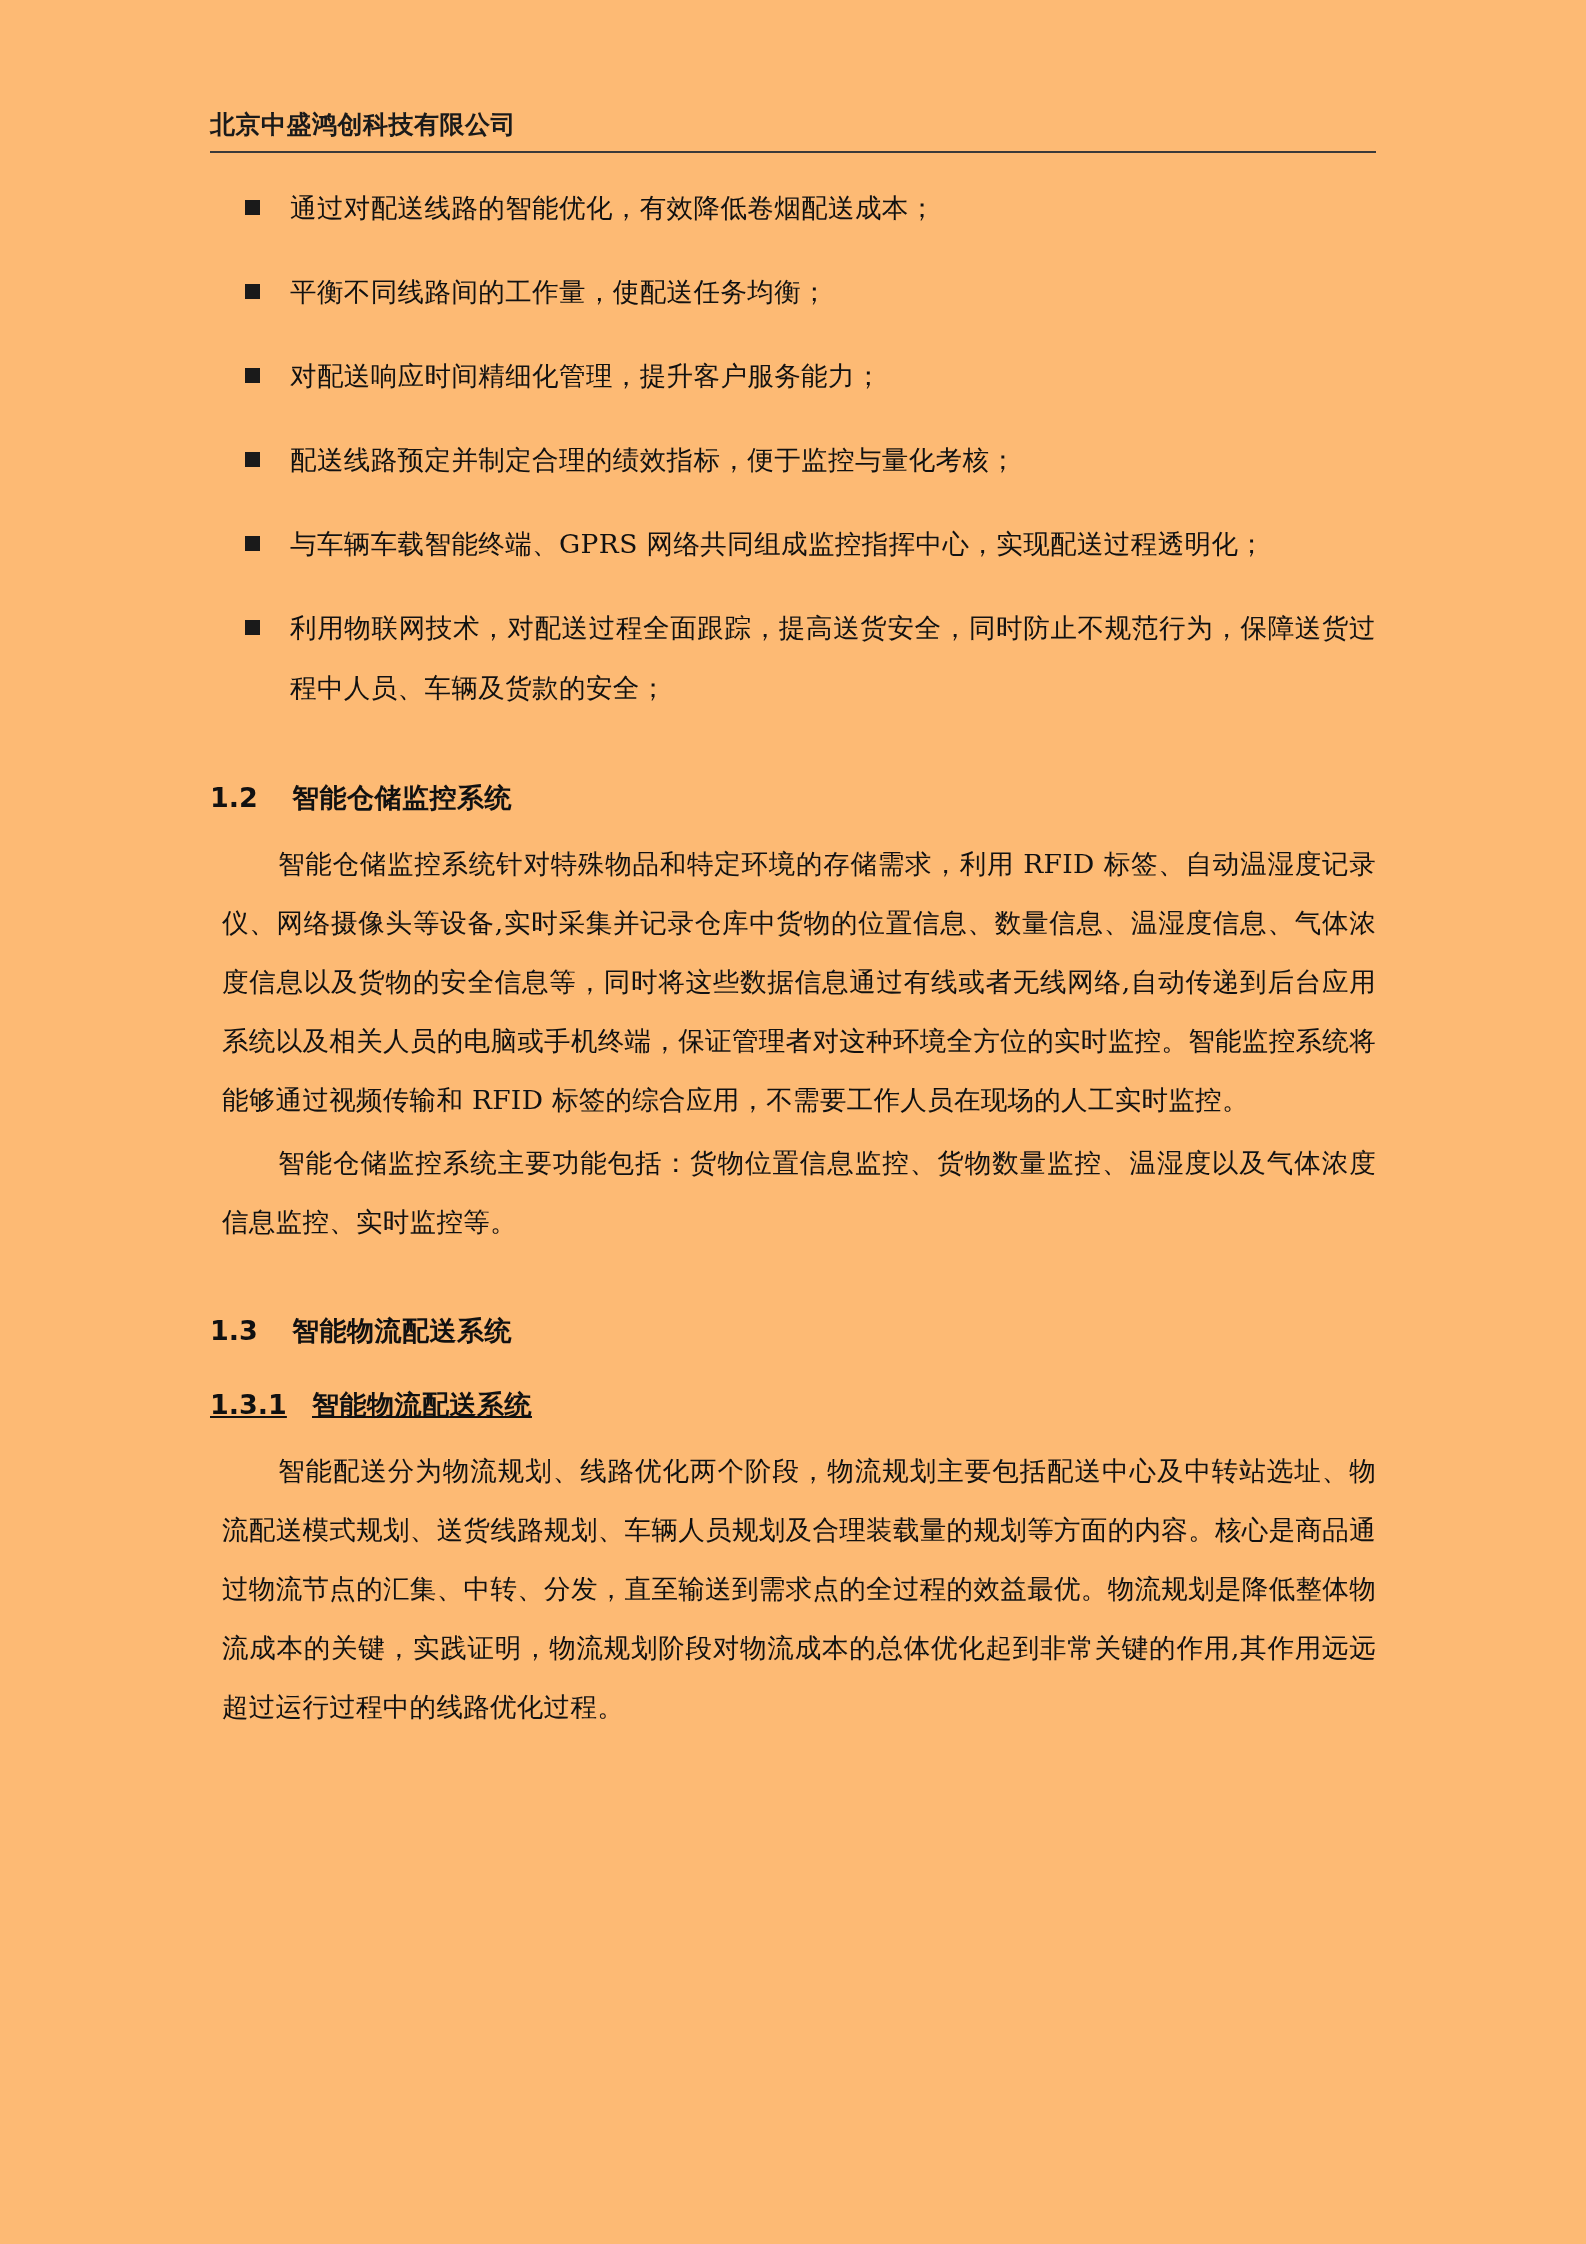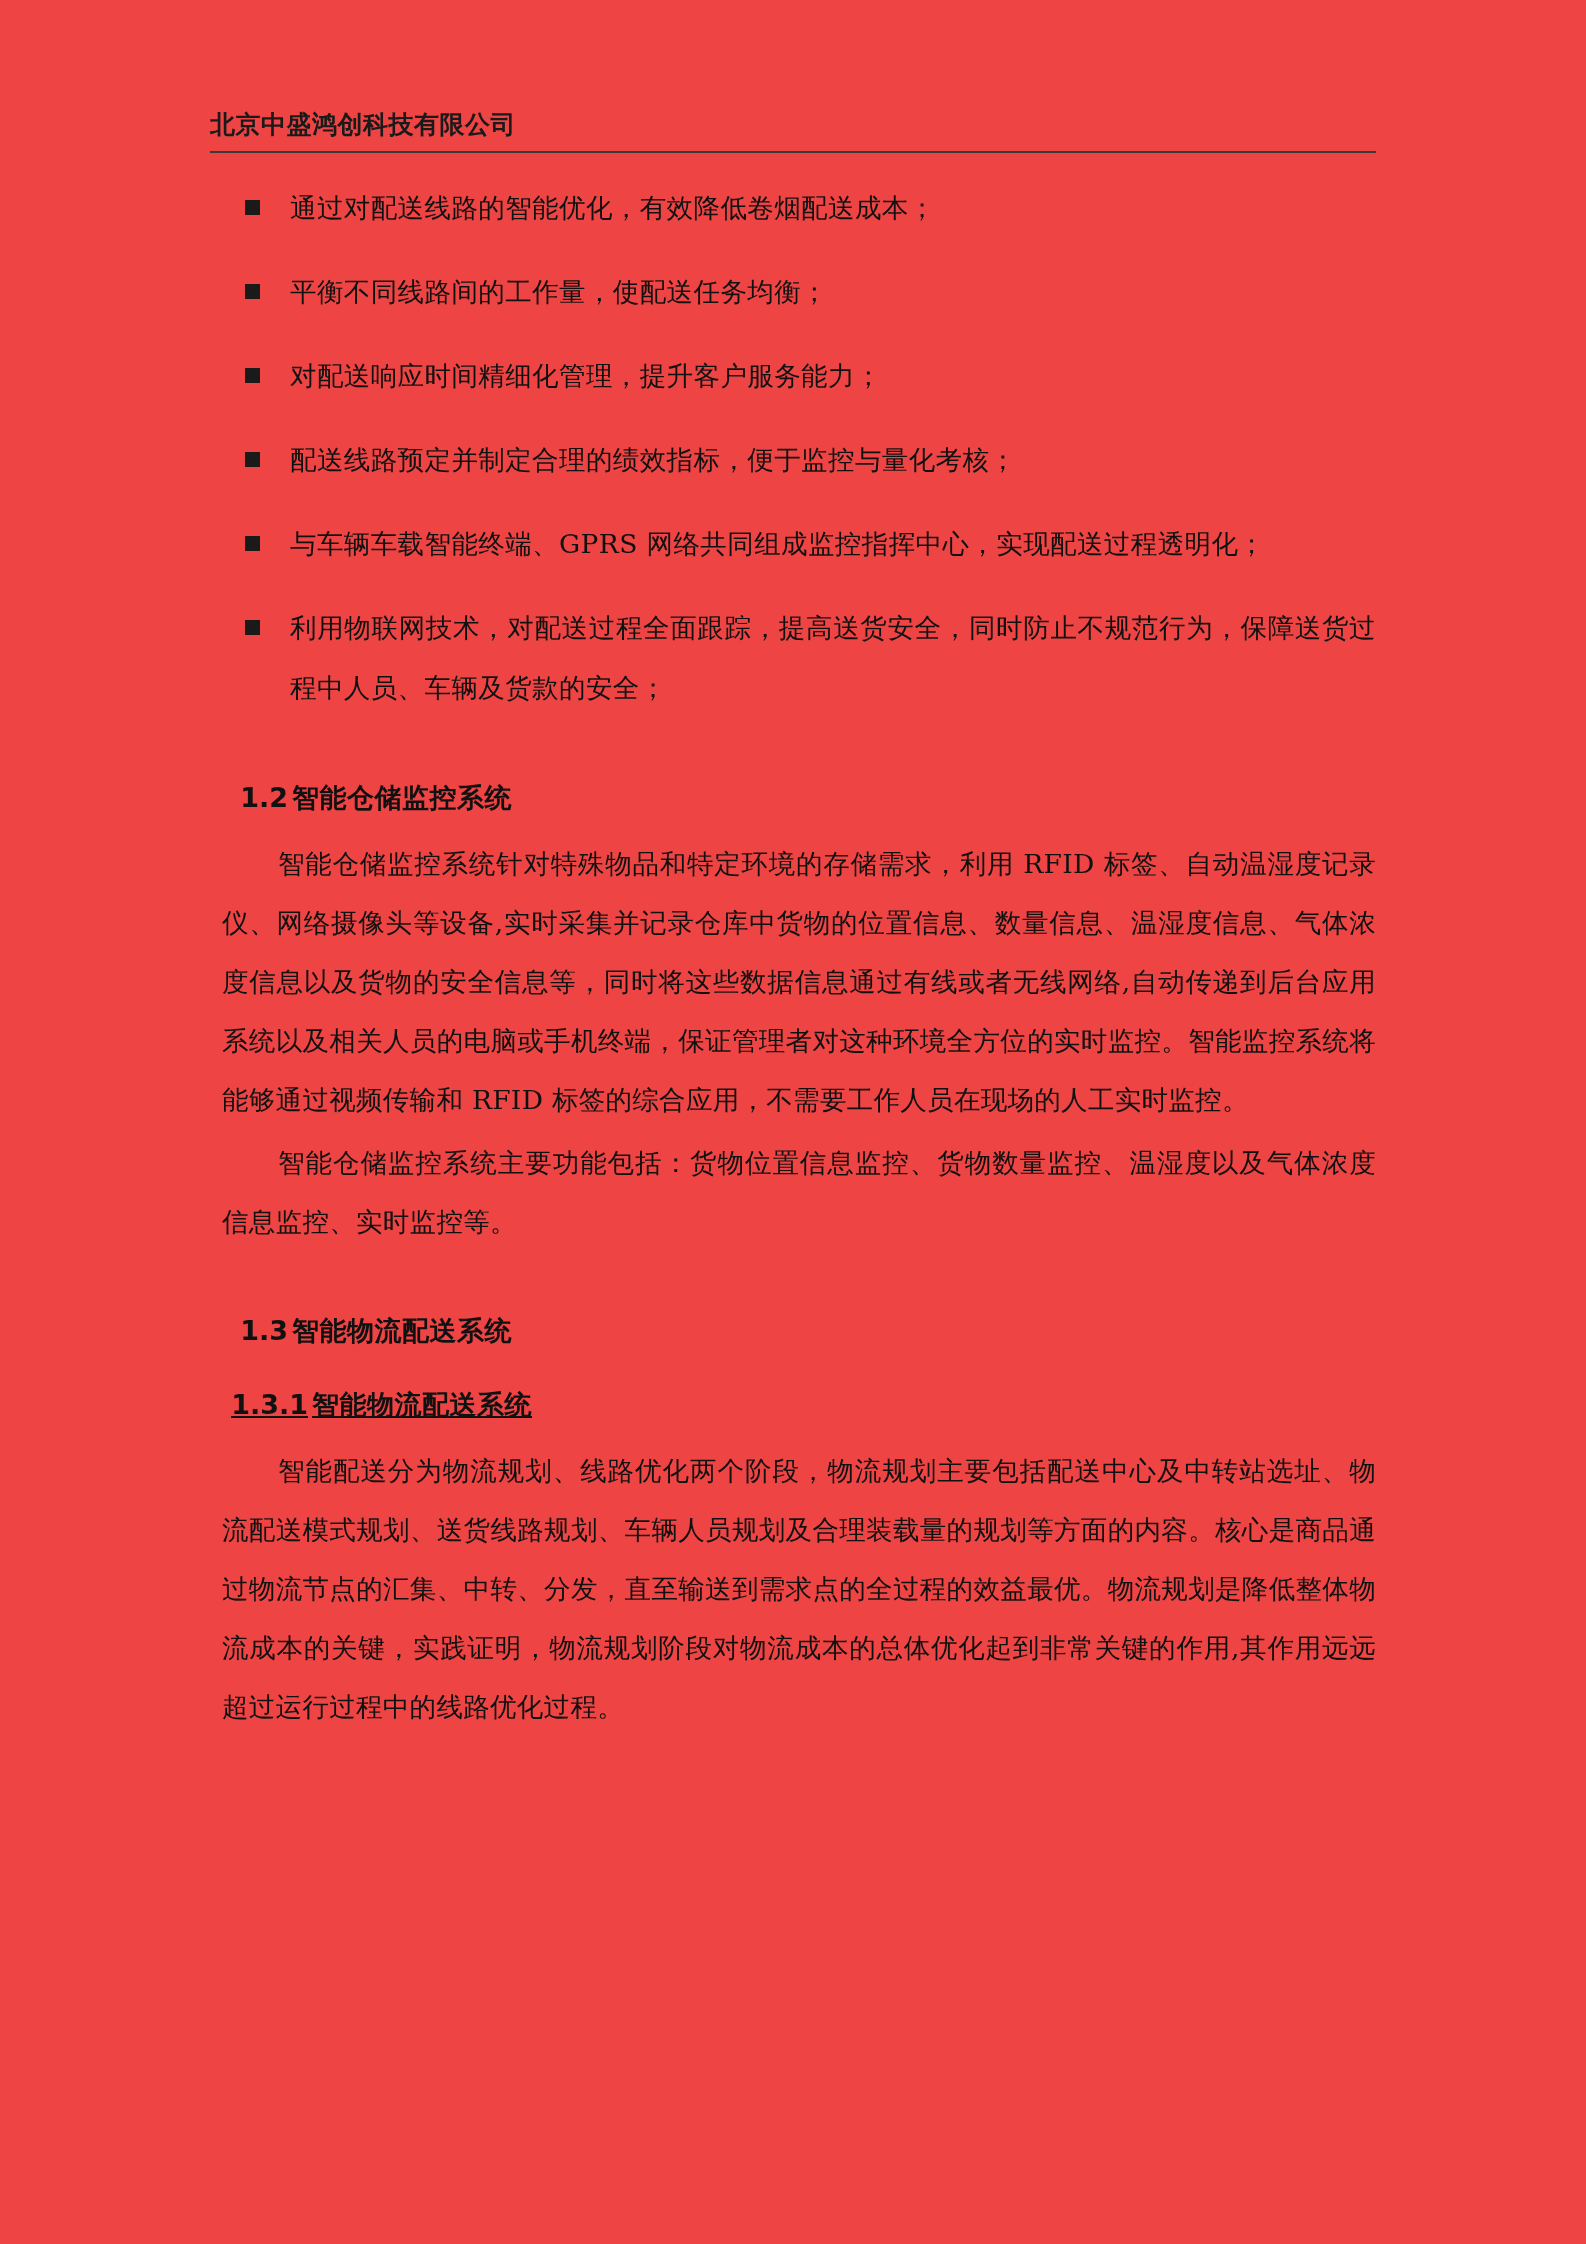--- a/index.html
+++ b/index.html
@@ -3,21 +3,21 @@
 <meta charset="utf-8">
 <style>
   html, body {
     margin: 0;
     padding: 0;
     background: #f2f2f2;
   }
   .page {
     width: 1586px;
     height: 2244px;
-    background: #ef4444;
+    background: #fdba74;
     position: relative;
     box-sizing: border-box;
     font-family: "DejaVu Serif", "Liberation Serif", serif;
     color: #111111;
     overflow: hidden;
   }
   .header {
     position: absolute;
     top: 108px;
     left: 210px;
@@ -67,21 +67,20 @@
     font-weight: bold;
     margin: 4px;
     letter-spacing: 0.5px;
     color: #111;
   }
   .sec-wrap {
     margin-top: 58px;
     margin-bottom: 14px;
     display: flex;
     align-items: baseline;
-    text-align: right;
   }
   .sec-wrap .num {
     font-family: "DejaVu Sans", "Liberation Sans", sans-serif;
     font-size: 27px;
     font-weight: bold;
     width: 78px;
     flex: none;
   }
   .sec-wrap.sub {
     margin-top: 30px;

